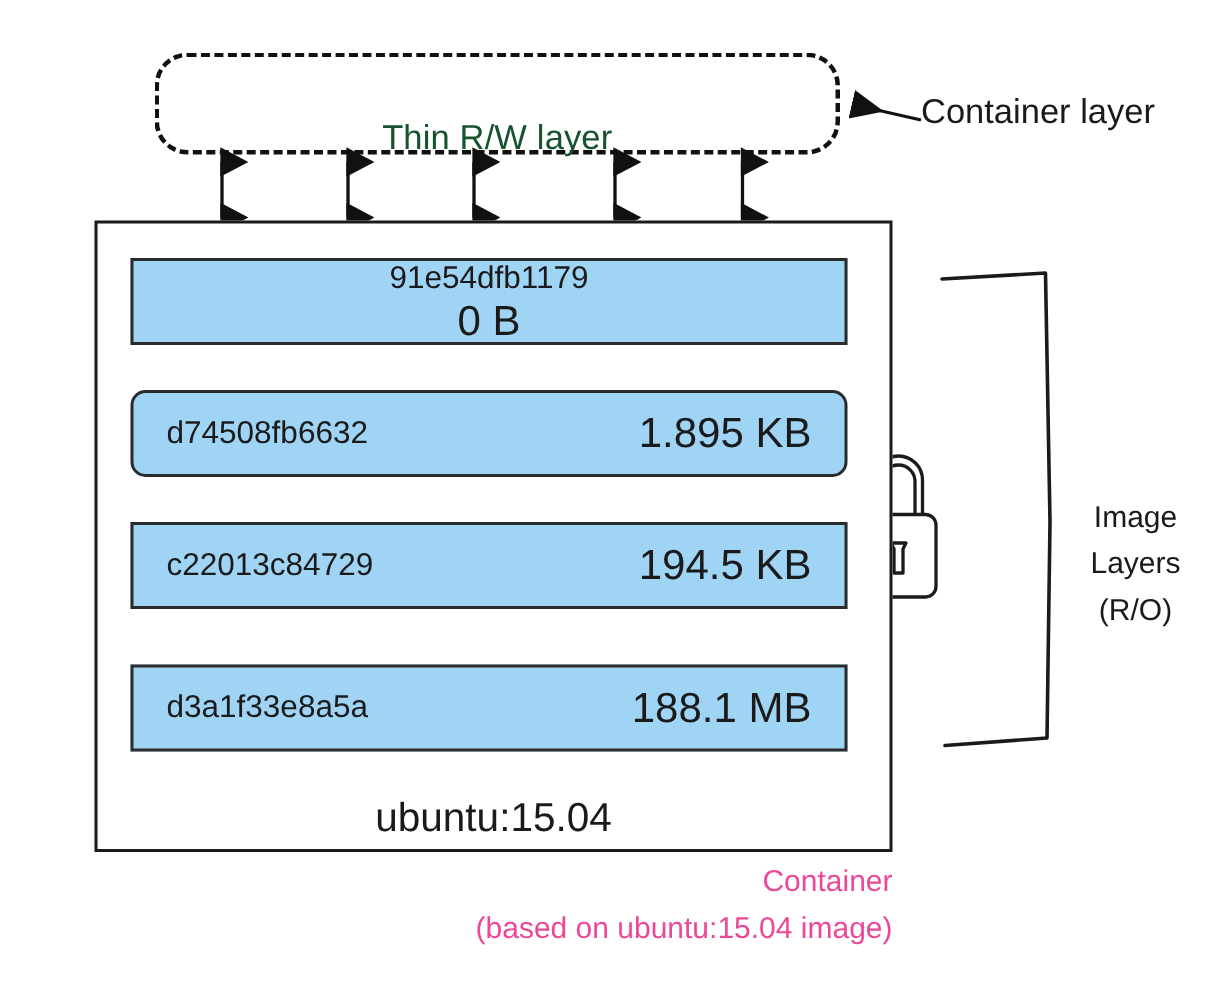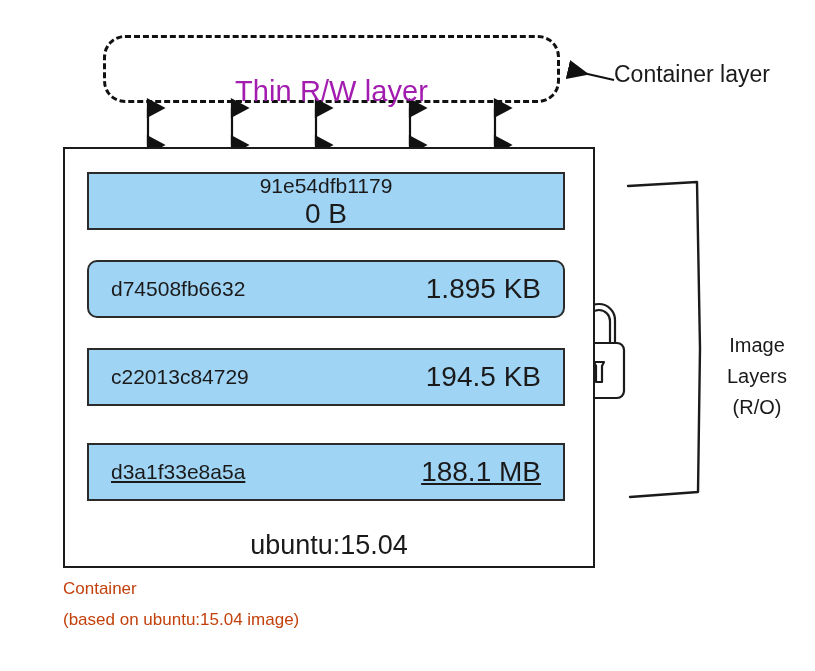--- a/index.html
+++ b/index.html
@@ -36,22 +36,22 @@
     width: 457px;
     height: 68px;
     box-sizing: border-box;
     border: 3.5px dashed #111111;
     border-radius: 22px;
     display: flex;
     align-items: center;
     justify-content: center;
   }
   #rw-box-label {
-    font-size: 29px;
-    color: #a21caf;
+    font-size: 23px;
+    color: #14532d;
     letter-spacing: 0.1px;
     white-space: nowrap;
     margin-top: 44px;
   }
 
   
   #container-box {
     position: absolute;
     left: 63px;
     top: 147px;
@@ -97,24 +97,24 @@
     font-size: 27px;
     color: #1a1a1a;
   }
 
   
   #caption {
     position: absolute;
     left: 63px;
     top: 573px;
     width: 532px;
-    text-align: left;
-    font-size: 17px;
+    text-align: right;
+    font-size: 20px;
     line-height: 31px;
-    color: #c2410c;
+    color: #ec4899;
   }
 
   
   #container-layer-label {
     position: absolute;
     left: 614px;
     top: 61px;
     font-size: 23px;
     color: #1a1a1a;
     white-space: nowrap;
@@ -182,21 +182,21 @@
   <div class="layer-row" style="top:260px;border-radius:10px;">
     <span class="layer-id">d74508fb6632</span>
     <span class="layer-size">1.895 KB</span>
   </div>
 
   <div class="layer-row" style="top:348px;">
     <span class="layer-id">c22013c84729</span>
     <span class="layer-size">194.5 KB</span>
   </div>
 
-  <div class="layer-row" style="top:443px;text-decoration:underline;">
+  <div class="layer-row" style="top:443px;">
     <span class="layer-id">d3a1f33e8a5a</span>
     <span class="layer-size">188.1 MB</span>
   </div>
 
   <div id="image-tag">ubuntu:15.04</div>
 
   <div id="caption">
     <div>Container</div>
     <div>(based on ubuntu:15.04 image)</div>
   </div>

